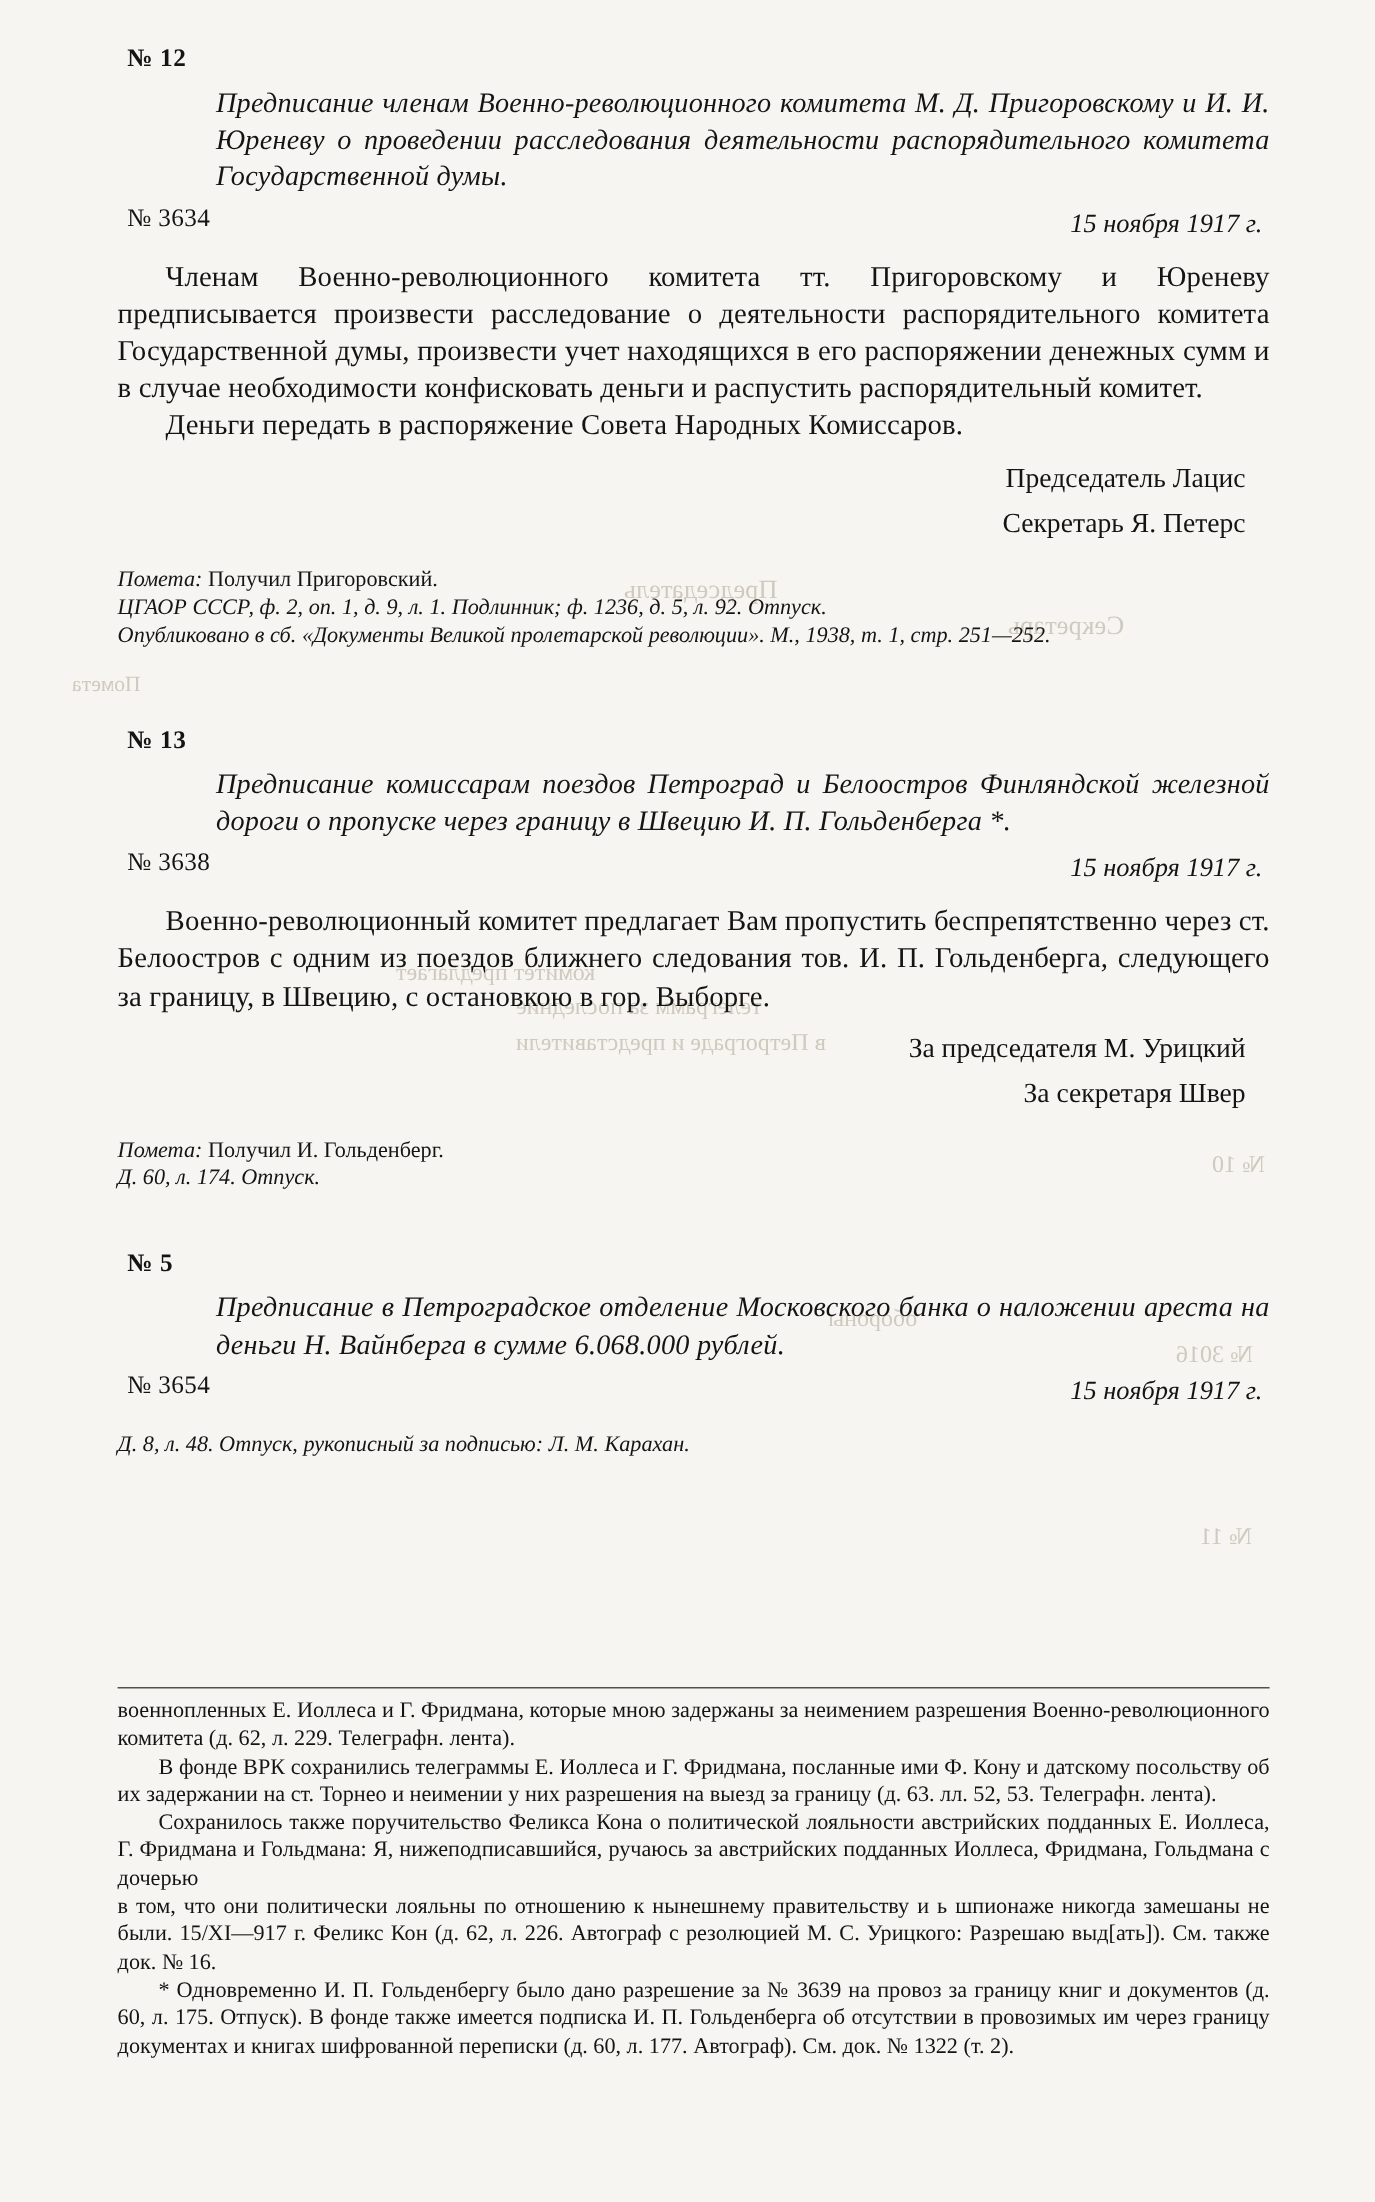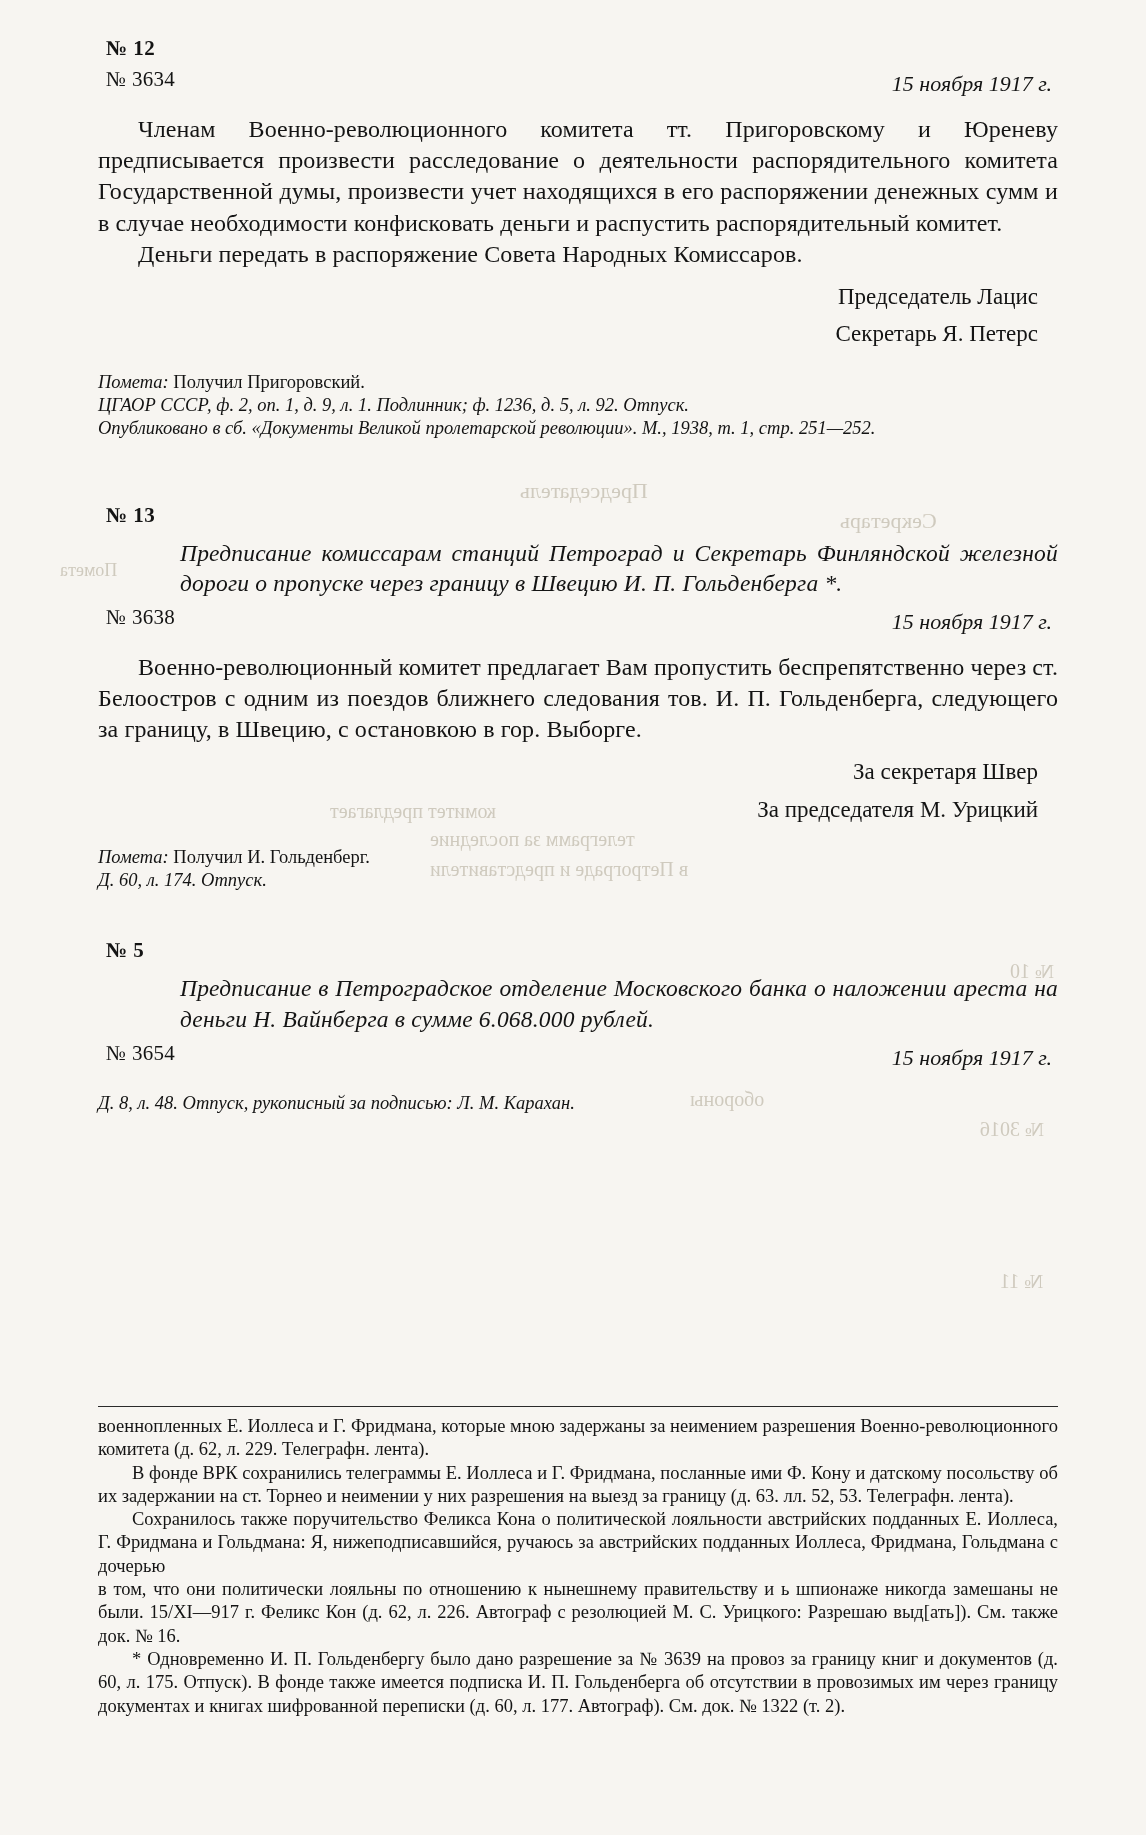--- a/index.html
+++ b/index.html
@@ -132,20 +132,21 @@
       <div class="bleed" style="left: 1010px; top: 960px; font-size: 20px;">№ 10</div>
       <div class="bleed" style="left: 690px; top: 1088px; font-size: 20px;">обороны</div>
       <div class="bleed" style="left: 980px; top: 1118px; font-size: 20px;">№ 3016</div>
       <div class="bleed" style="left: 1000px; top: 1270px; font-size: 20px;">№ 11</div>
     </div>
 
   <div class="content">
 
     <div class="doc">
       <div class="docnum">№ 12</div>
+      <div class="headline">Предписание членам Военно-революционного комитета М. Д. Пригоровскому и И. И. Юреневу о проведении расследования деятельности распорядительного комитета Государственной думы.</div>
       <div class="dateline">15 ноября 1917 г.</div>
       <div class="outnum">№ 3634</div>
       <div class="body-text">
         <p>Членам Военно-революционного комитета тт. Пригоровскому и Юреневу предписывается произвести расследование о деятельности распорядительного комитета Государственной думы, произвести учет находящихся в его распоряжении денежных сумм и в случае необходимости конфисковать деньги и распустить распорядительный комитет.</p>
         <p>Деньги передать в распоряжение Совета Народных Комиссаров.</p>
       </div>
       <div class="signature">
         <div>Председатель Лацис</div>
         <div>Секретарь Я. Петерс</div>
       </div>
@@ -153,29 +154,29 @@
         <div><span class="it">Помета:</span><span class="ro"> Получил Пригоровский.</span></div>
         <div><span class="it">ЦГАОР СССР, ф. 2, оп. 1, д. 9, л. 1. Подлинник; ф. 1236, д. 5, л. 92. Отпуск.</span></div>
         <div><span class="it">Опубликовано в сб. «Документы Великой пролетарской революции». М., 1938, т. 1, стр. 251—252.</span></div>
       </div>
     </div>
 
     <div class="gap-lg"></div>
 
     <div class="doc">
       <div class="docnum">№ 13</div>
-      <div class="headline">Предписание комиссарам станций Петроград и Секретарь Финляндской железной дороги о пропуске через границу в Швецию И. П. Гольденберга *.</div>
+      <div class="headline">Предписание комиссарам поездов Петроград и Белоостров Финляндской железной дороги о пропуске через границу в Швецию И. П. Гольденберга *.</div>
       <div class="dateline">15 ноября 1917 г.</div>
       <div class="outnum">№ 3638</div>
       <div class="body-text">
         <p>Военно-революционный комитет предлагает Вам пропустить беспрепятственно через ст. Белоостров с одним из поездов ближнего следования тов. И. П. Гольденберга, следующего за границу, в Швецию, с остановкою в гор. Выборге.</p>
       </div>
       <div class="signature">
+        <div>За председателя М. Урицкий</div>
         <div>За секретаря Швер</div>
-        <div>За председателя М. Урицкий</div>
       </div>
       <div class="notes">
         <div><span class="it">Помета:</span><span class="ro"> Получил И. Гольденберг.</span></div>
         <div><span class="it">Д. 60, л. 174. Отпуск.</span></div>
       </div>
     </div>
 
     <div class="gap-md"></div>
 
     <div class="doc">

